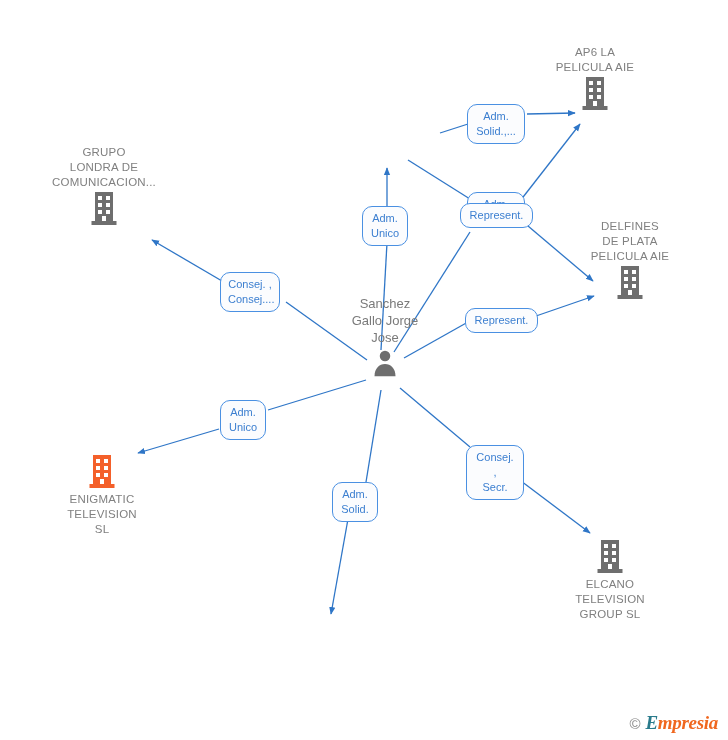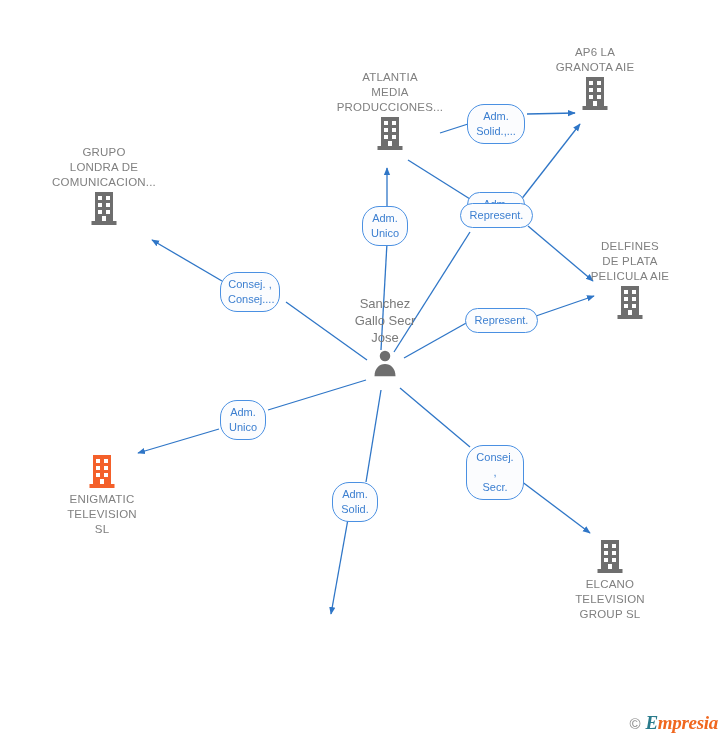--- a/index.html
+++ b/index.html
@@ -56,21 +56,21 @@
     color: #7a7a7a;
     letter-spacing: 0;
   }
 
   
   .chip {
     position: absolute;
     box-sizing: border-box;
     background: #fbfcfe;
     border: 1px solid #4a90e2;
-    border-radius: 17px;
+    border-radius: 10px;
     color: #3c7fd0;
     font-size: 11px;
     line-height: 15px;
     text-align: center;
     padding: 4px 7px;
     white-space: pre-line;
     z-index: 5;
     font-family: "Liberation Sans", sans-serif;
   }
   .chip.behind { z-index: 4; }
@@ -141,72 +141,52 @@
       <path d="M 381 390 L 366 482"></path>
       <path d="M 348 519 L 331 614" marker-end="url(#arrow)"></path>
 
       <path d="M 400 388 L 470 447"></path>
       <path d="M 521 481 L 590 533" marker-end="url(#arrow)"></path>
     </g>
   </svg>
 
   <div class="node person cap-above" style="left:385px; top:295px;">
     <span class="caption">Sanchez
-Gallo Secr
+Gallo Jorge
 Jose</span>
     <span class="glyph">
       <svg width="30" height="30" viewBox="0 0 24 24" xmlns="http://www.w3.org/2000/svg">
         <circle cx="12" cy="6.4" r="4.2" fill="#6e6e6e"></circle>
         <path d="M3.6 22.5 C3.6 16.3 7.4 12.8 12 12.8 C16.6 12.8 20.4 16.3 20.4 22.5 Z" fill="#6e6e6e"></path>
       </svg>
     </span>
   </div>
 
-  <div class="node cap-above" style="left:390px; top:70px;">
-    <span class="caption">ATLANTIA
-MEDIA
-PRODUCCIONES...</span>
-    <span class="glyph">
-      <svg width="30" height="34" viewBox="0 0 30 34" xmlns="http://www.w3.org/2000/svg">
-        <rect x="6" y="0" width="18" height="29" fill="#6e6e6e"></rect>
-        <rect x="2.5" y="29" width="25" height="4" fill="#6e6e6e"></rect>
-        <g fill="#ffffff">
-          <rect x="9" y="4" width="4" height="4"></rect>
-            <rect x="17" y="4" width="4" height="4"></rect>
-          <rect x="9" y="11" width="4" height="4"></rect>
-            <rect x="17" y="11" width="4" height="4"></rect>
-          <rect x="9" y="18" width="4" height="4"></rect>
-            <rect x="17" y="18" width="4" height="4"></rect>
-          <rect x="13" y="24" width="4" height="5"></rect>
-        </g>
-      </svg>
-    </span>
-  </div>
 
   <div class="node cap-above" style="left:595px; top:45px;">
     <span class="caption">AP6 LA
-GRANOTA AIE</span>
-    <span class="glyph">
-      <svg width="30" height="34" viewBox="0 0 30 34" xmlns="http://www.w3.org/2000/svg">
-        <rect x="6" y="0" width="18" height="29" fill="#6e6e6e"></rect>
-        <rect x="2.5" y="29" width="25" height="4" fill="#6e6e6e"></rect>
-        <g fill="#ffffff">
-          <rect x="9" y="4" width="4" height="4"></rect>
-            <rect x="17" y="4" width="4" height="4"></rect>
-          <rect x="9" y="11" width="4" height="4"></rect>
-            <rect x="17" y="11" width="4" height="4"></rect>
-          <rect x="9" y="18" width="4" height="4"></rect>
-            <rect x="17" y="18" width="4" height="4"></rect>
-          <rect x="13" y="24" width="4" height="5"></rect>
-        </g>
-      </svg>
-    </span>
-  </div>
-
-  <div class="node cap-above" style="left:630px; top:219px;margin-top:20px;">
+PELICULA AIE</span>
+    <span class="glyph">
+      <svg width="30" height="34" viewBox="0 0 30 34" xmlns="http://www.w3.org/2000/svg">
+        <rect x="6" y="0" width="18" height="29" fill="#6e6e6e"></rect>
+        <rect x="2.5" y="29" width="25" height="4" fill="#6e6e6e"></rect>
+        <g fill="#ffffff">
+          <rect x="9" y="4" width="4" height="4"></rect>
+            <rect x="17" y="4" width="4" height="4"></rect>
+          <rect x="9" y="11" width="4" height="4"></rect>
+            <rect x="17" y="11" width="4" height="4"></rect>
+          <rect x="9" y="18" width="4" height="4"></rect>
+            <rect x="17" y="18" width="4" height="4"></rect>
+          <rect x="13" y="24" width="4" height="5"></rect>
+        </g>
+      </svg>
+    </span>
+  </div>
+
+  <div class="node cap-above" style="left:630px; top:219px;">
     <span class="caption">DELFINES
 DE PLATA
 PELICULA AIE</span>
     <span class="glyph">
       <svg width="30" height="34" viewBox="0 0 30 34" xmlns="http://www.w3.org/2000/svg">
         <rect x="6" y="0" width="18" height="29" fill="#6e6e6e"></rect>
         <rect x="2.5" y="29" width="25" height="4" fill="#6e6e6e"></rect>
         <g fill="#ffffff">
           <rect x="9" y="4" width="4" height="4"></rect>
             <rect x="17" y="4" width="4" height="4"></rect>

